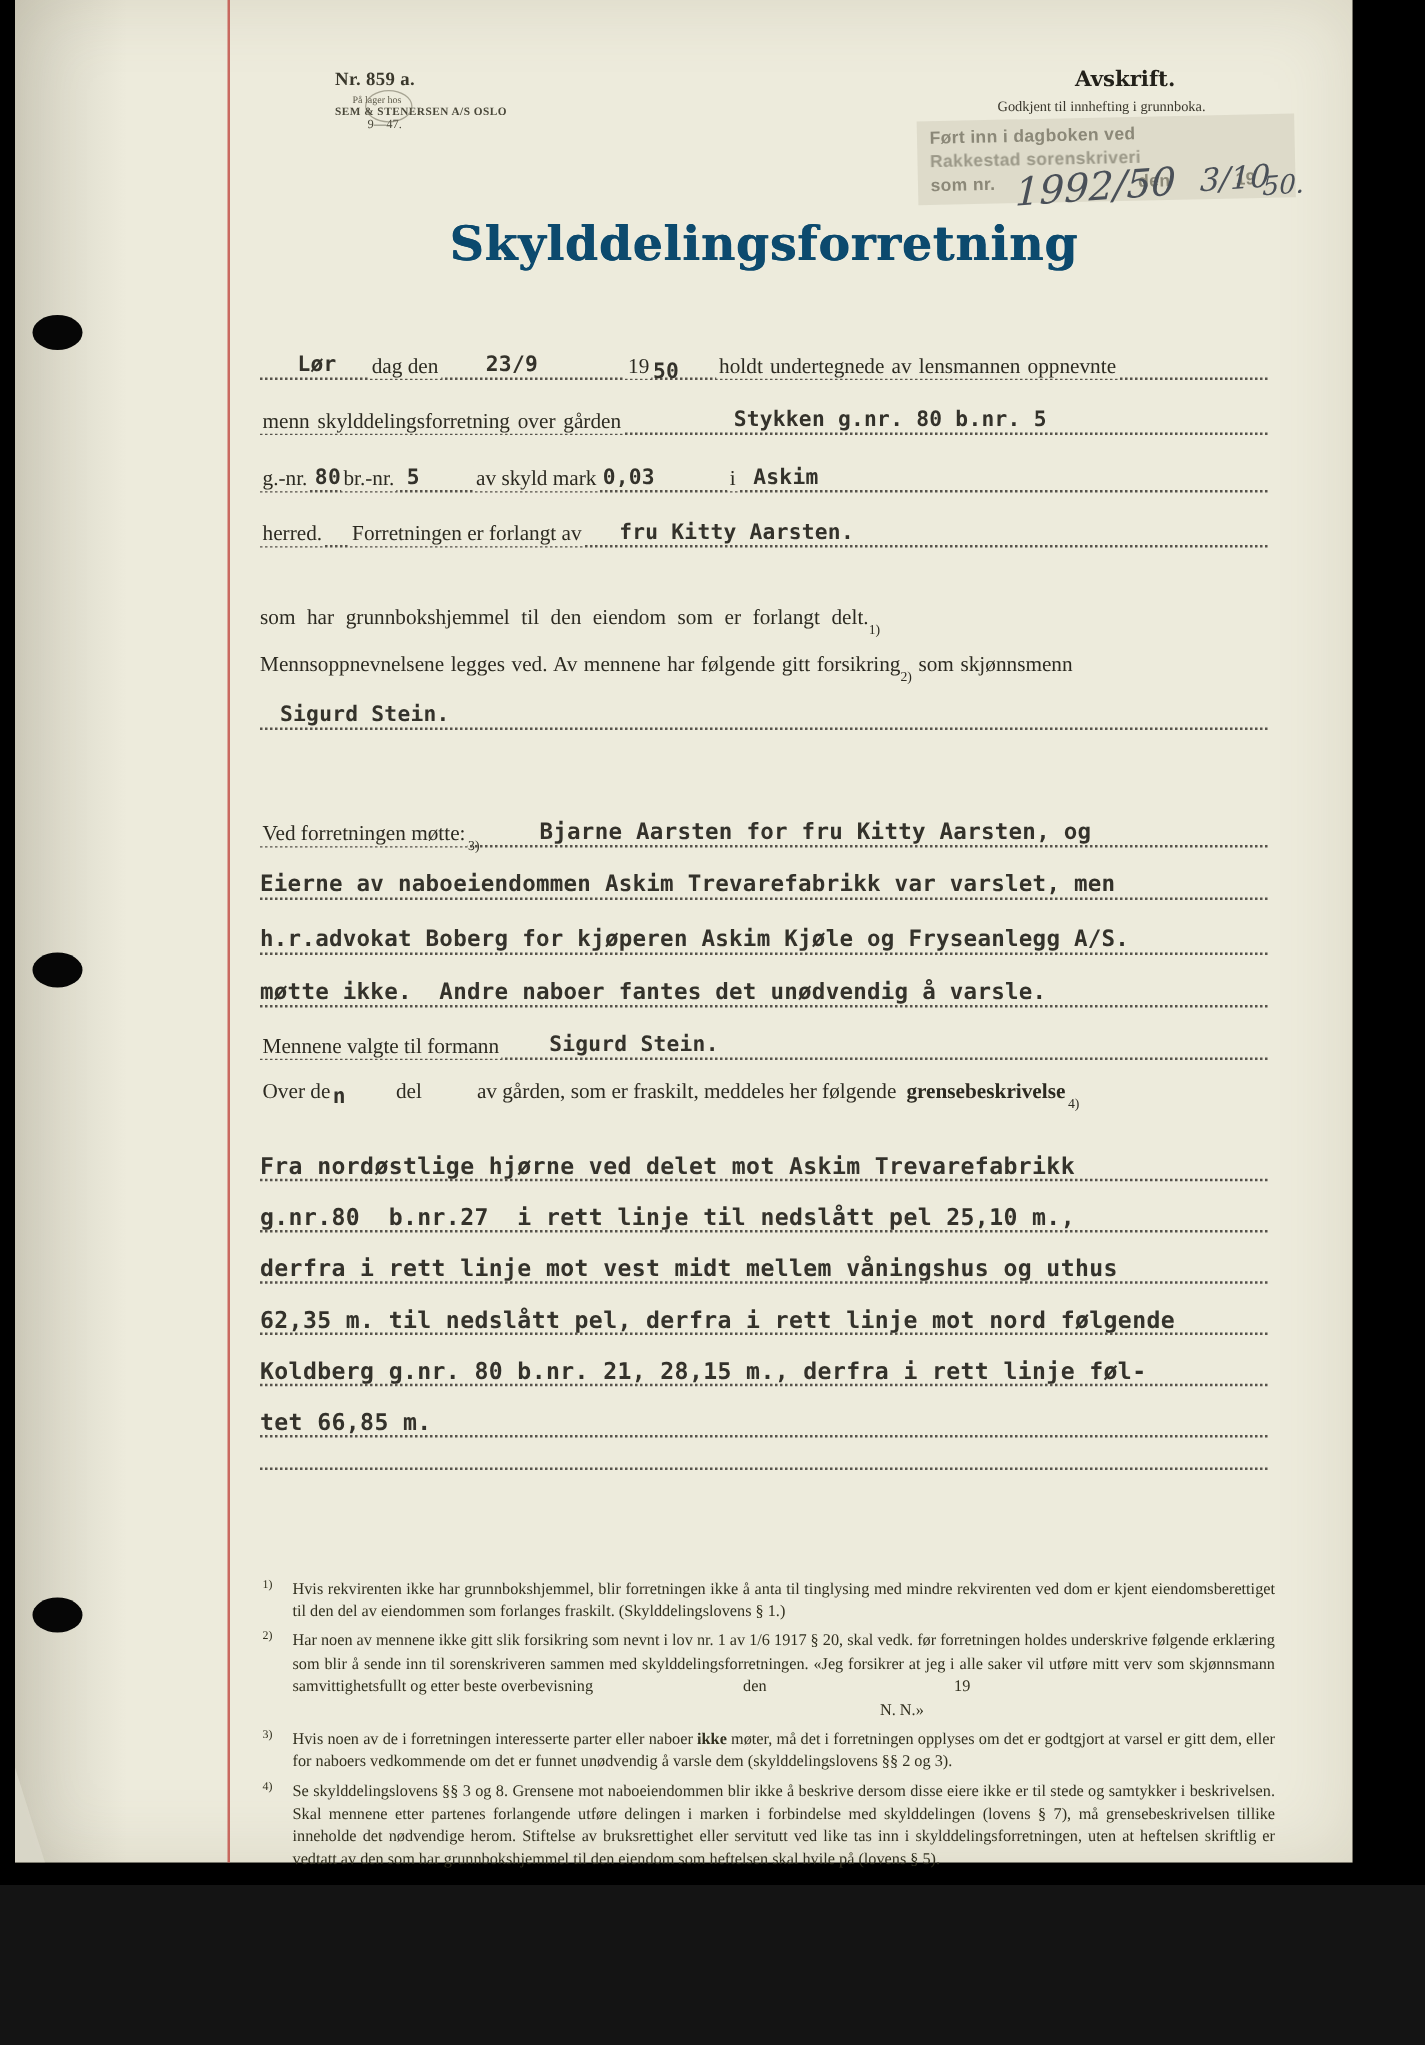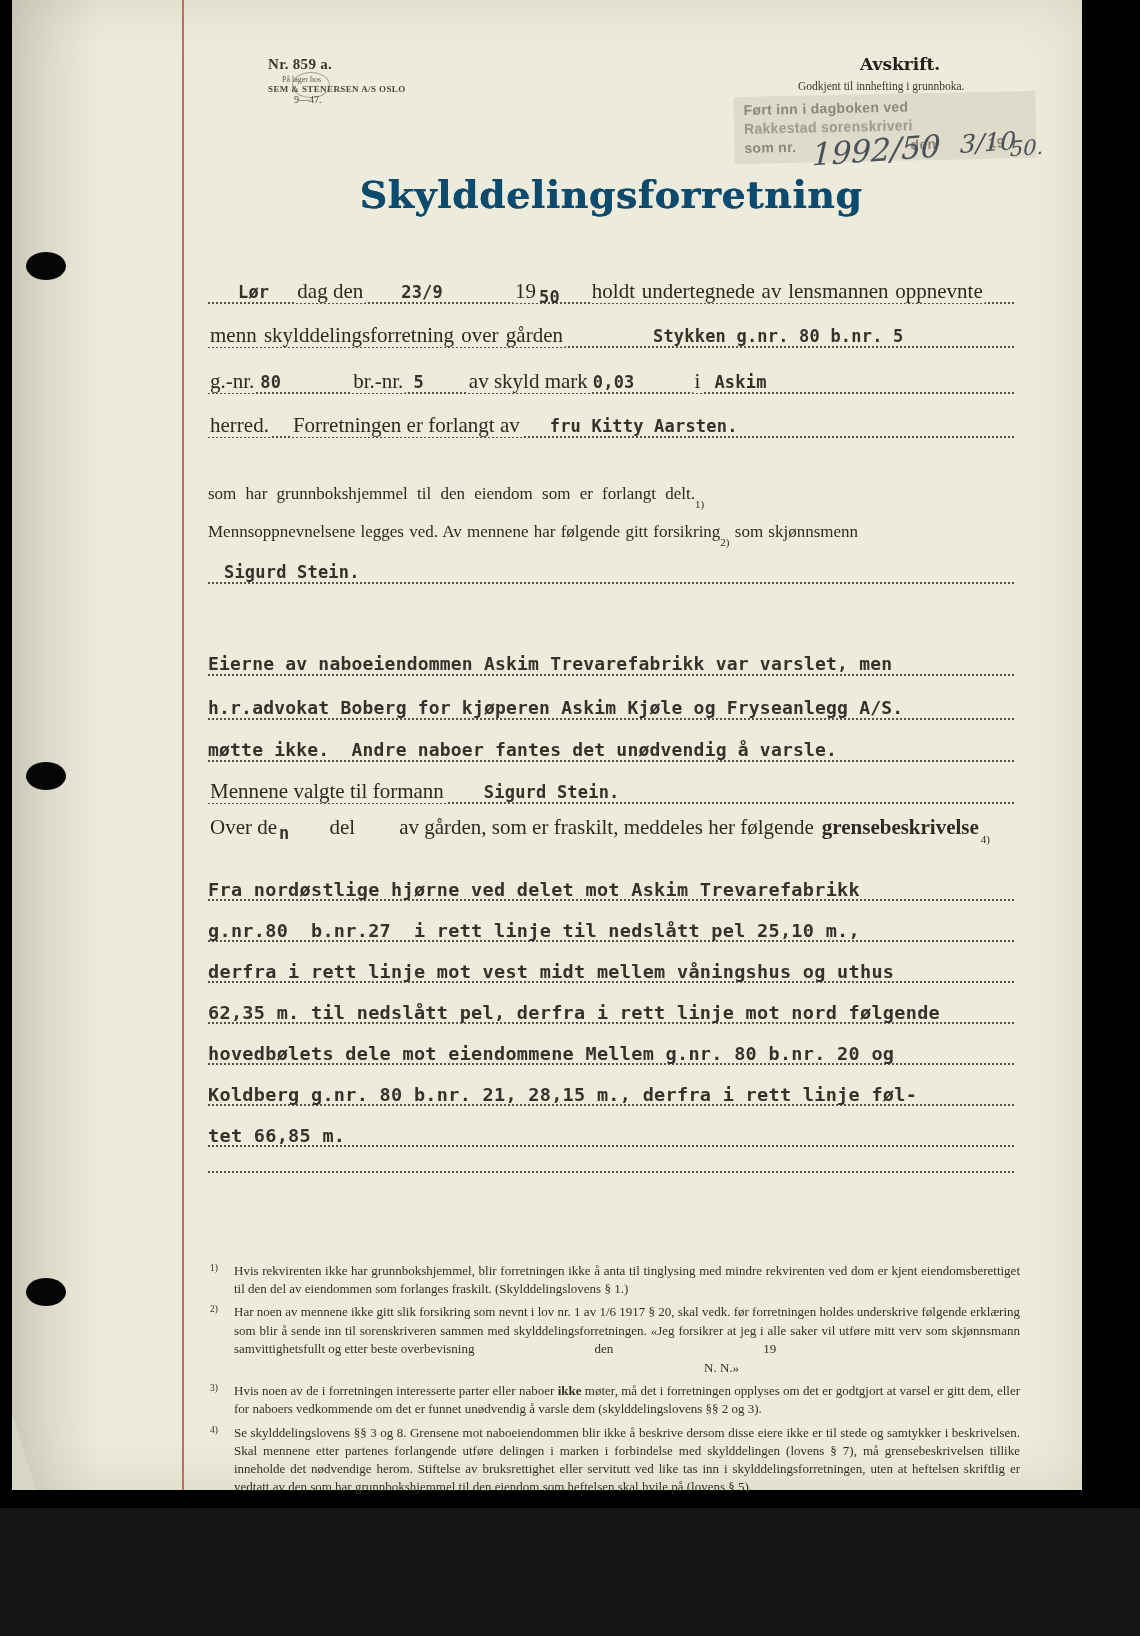--- a/index.html
+++ b/index.html
@@ -75,21 +75,21 @@
     position:relative; display:flex; align-items:flex-end;
     padding-bottom:3px; box-sizing:border-box;
   }
   .fline::after {
     content:""; position:absolute; left:0; right:0; bottom:2px; z-index:0;
     border-bottom:2px dotted #56524a;
   }
   .fline.norule::after { display:none; }
   .fline > span { position:relative; z-index:1; line-height:1.15; }
   .printed {
-    font-family:"Liberation Serif", serif; font-size:21px; color:#2c2a21;
+    font-family:"Liberation Serif", serif; font-size:17px; color:#2c2a21;
     background:#edebdc; padding:0 2px;
   }
   .typed {
     font-family:"DejaVu Sans Mono", monospace; font-weight:bold;
     font-size:17px; color:#34322b; white-space:pre; letter-spacing:.2px;
   }
   .typed.mid { font-size:18px; }
   .tsub { transform:translateY(5px); }
   sup.ref { font-size:11px; line-height:0; }
   .pline {
@@ -157,21 +157,21 @@
       </div>
 
       <div class="fline" style="height:44px">
         <span class="printed" style="word-spacing:2px">menn skylddelingsforretning over gården</span>
         <span class="typed" style="margin-left:88px">Stykken g.nr. 80 b.nr. 5</span>
       </div>
 
       <div class="fline" style="height:46px">
         <span class="printed">g.-nr.</span>
         <span class="typed" style="margin-left:4px">80</span>
-        <span class="printed" style="margin-left:70px">br.-nr.</span>
+        <span class="printed" style="">br.-nr.</span>
         <span class="typed" style="margin-left:8px">5</span>
         <span class="printed" style="margin-left:43px">av skyld mark</span>
         <span class="typed" style="margin-left:3px">0,03</span>
         <span class="printed" style="margin-left:58px">i</span>
         <span class="typed" style="margin-left:12px">Askim</span>
       </div>
 
       <div class="fline" style="height:44px">
         <span class="printed">herred.</span>
         <span class="printed" style="margin-left:20px">Forretningen er forlangt av</span>
@@ -187,20 +187,25 @@
       <div class="pline" style="height:38px;word-spacing:1px">
         <span>Mennsoppnevnelsene legges ved. Av mennene har følgende gitt forsikring</span><sup class="ref">2)</sup>&nbsp;<span>som skjønnsmenn</span>
       </div>
 
       <div class="fline" style="height:40px">
         <span class="typed" style="margin-left:16px">Sigurd Stein.</span>
       </div>
 
       <div style="height:50px"></div>
 
+      <div class="fline" style="height:44px">
+        <span class="printed">Ved forretningen møtte:</span>
+          <sup class="ref printed" style="padding:0">3)</sup>
+        <span class="typed mid" style="margin-left:48px">Bjarne Aarsten for fru Kitty Aarsten, og</span>
+      </div>
       <div class="fline" style="height:42px">
         <span class="typed mid">Eierne av naboeiendommen Askim Trevarefabrikk var varslet, men</span>
       </div>
       <div class="fline" style="height:44px">
         <span class="typed mid">h.r.advokat Boberg for kjøperen Askim Kjøle og Fryseanlegg A/S.</span>
       </div>
       <div class="fline" style="height:42px">
         <span class="typed mid">møtte ikke.  Andre naboer fantes det unødvendig å varsle.</span>
       </div>
 
@@ -226,23 +231,20 @@
       <div class="fline bline" style="height:41px">
           <span class="typed">g.nr.80  b.nr.27  i rett linje til nedslått pel 25,10 m.,</span>
         </div>
       <div class="fline bline" style="height:41px">
           <span class="typed">derfra i rett linje mot vest midt mellem våningshus og uthus</span>
         </div>
       <div class="fline bline" style="height:41px">
           <span class="typed">62,35 m. til nedslått pel, derfra i rett linje mot nord følgende</span>
         </div>
       <div class="fline bline" style="height:41px">
-          <span class="typed">hovedbølets dele mot eiendommene Mellem g.nr. 80 b.nr. 20 og</span>
-        </div>
-      <div class="fline bline" style="height:41px">
           <span class="typed">Koldberg g.nr. 80 b.nr. 21, 28,15 m., derfra i rett linje føl-</span>
         </div>
       <div class="fline bline" style="height:41px">
           <span class="typed">tet 66,85 m.</span>
         </div>
 
       <div class="fline" style="height:26px"></div>
     </div>
 
     <div class="footnotes">

